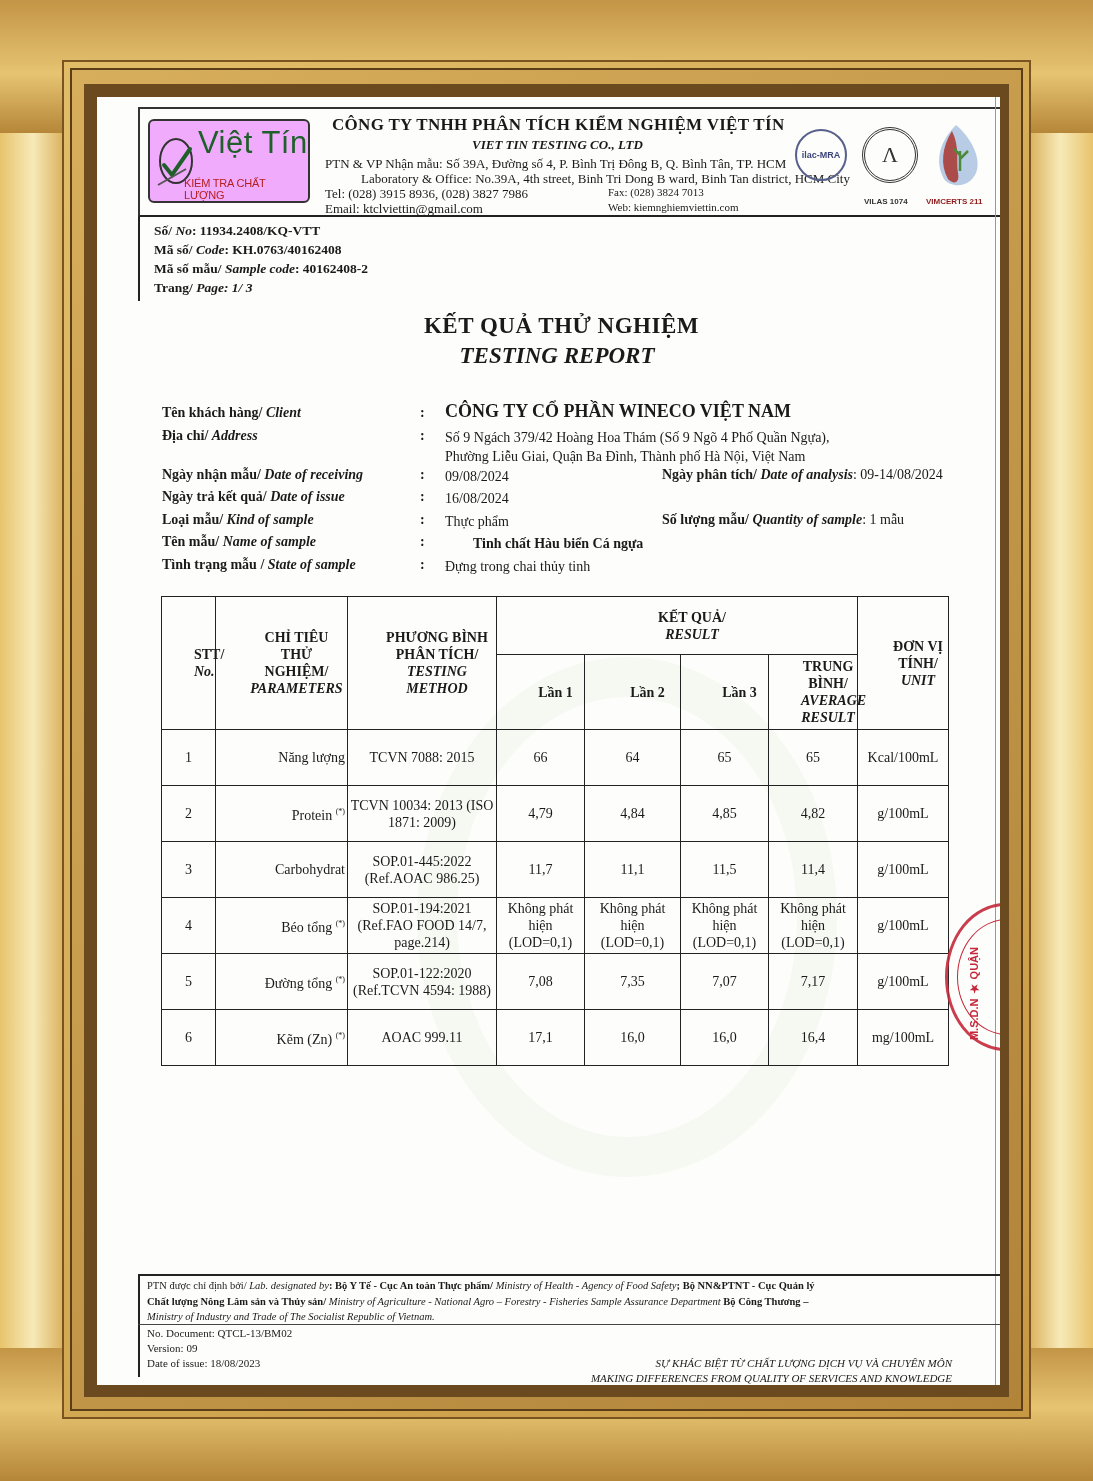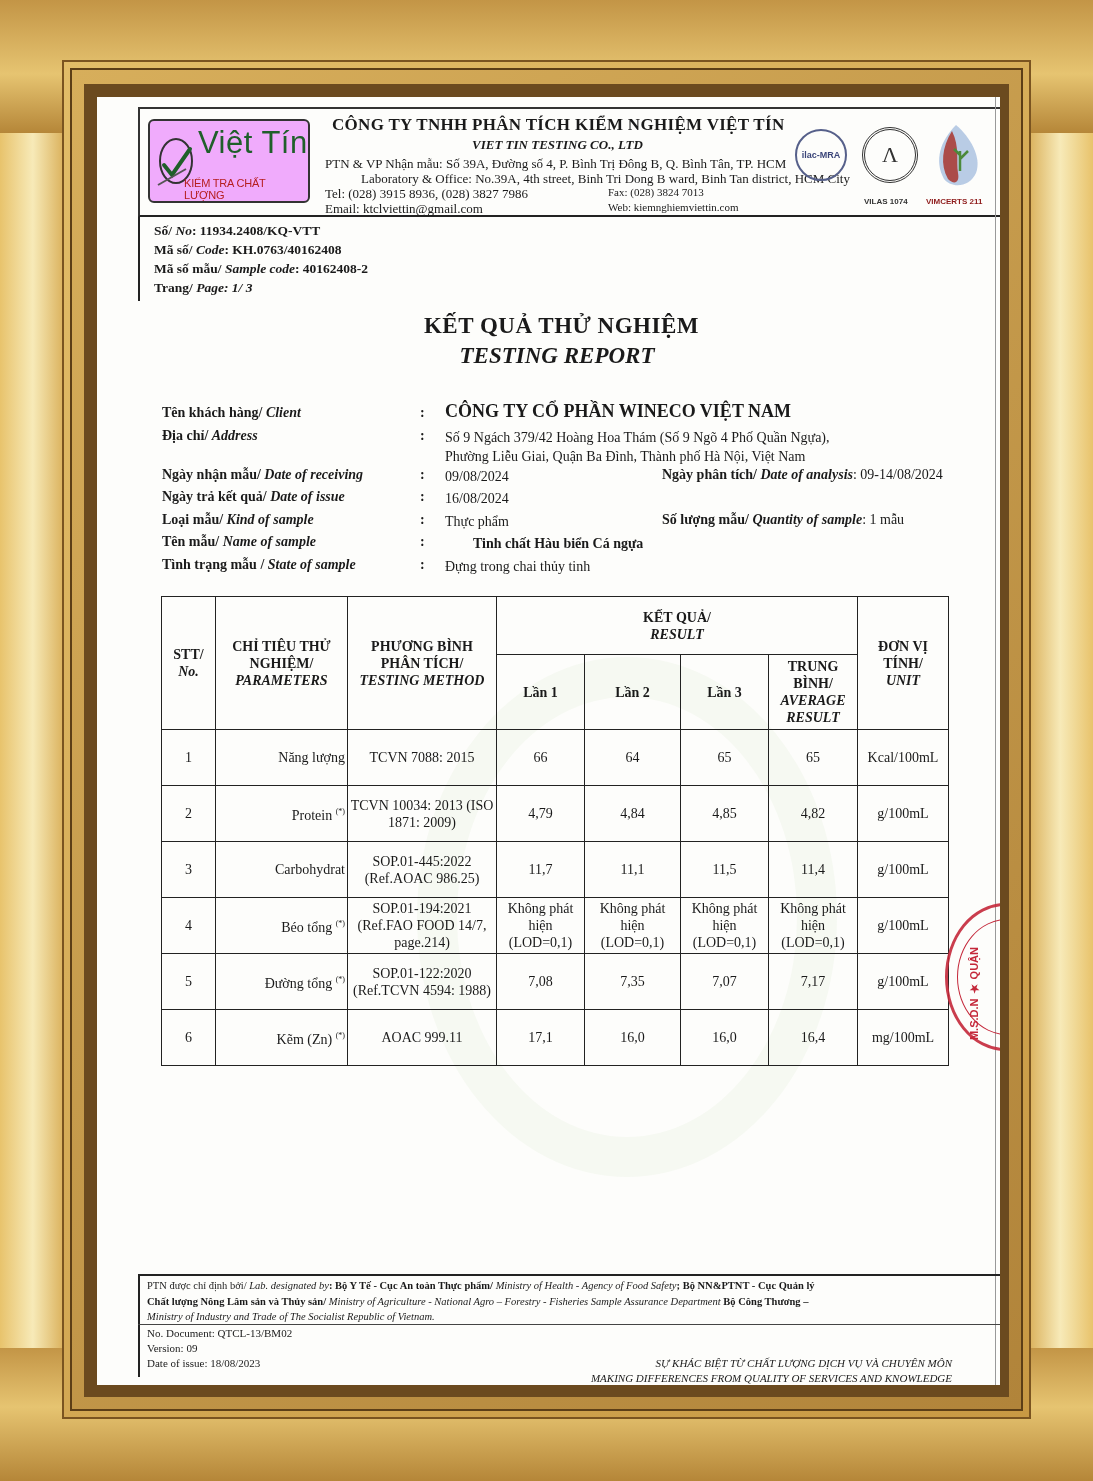--- a/index.html
+++ b/index.html
@@ -121,21 +121,21 @@
   .info-extra b i, .info-extra i { font-weight: bold; }
 
   
   table.results {
     position: absolute; left: 64px; top: 499px; width: 787px;
     border-collapse: collapse; font-size: 14px; table-layout: fixed;
   }
   table.results th, table.results td {
     border: 1.5px solid #222; text-align: center; vertical-align: middle; padding: 0 2px;
   }
-  table.results th { font-weight: bold; line-height: 17px; }
+  table.results th { font-weight: bold; line-height: 17px; padding-left: 32px; }
   table.results th i { font-weight: bold; }
   table.results td { height: 56px; line-height: 17px; }
   table.results td.param { text-align: right; padding-left: 8px; }
   .sup { font-size: 8px; vertical-align: super; }
 
   
   .stamp {
     position: absolute; left: 848px; top: 806px; width: 120px; height: 148px;
     border-radius: 50%; border: 3px solid #c4283a; opacity: 0.9;
   }

